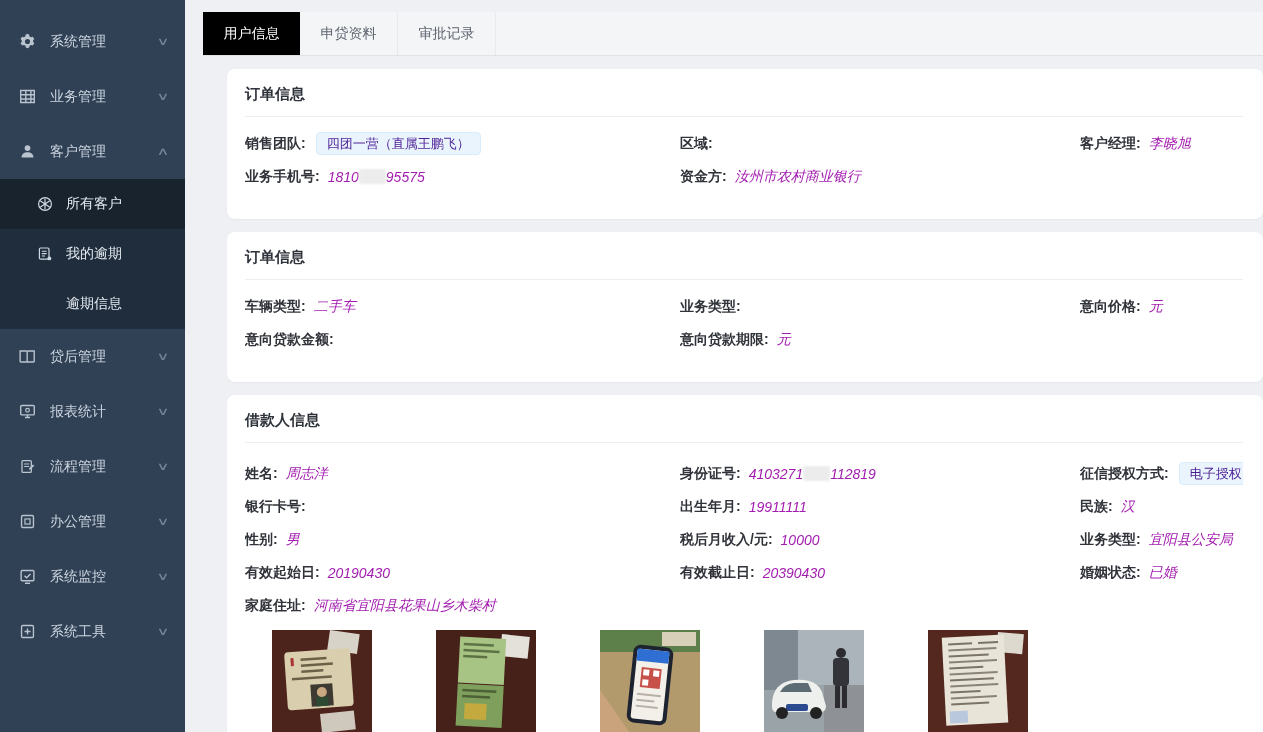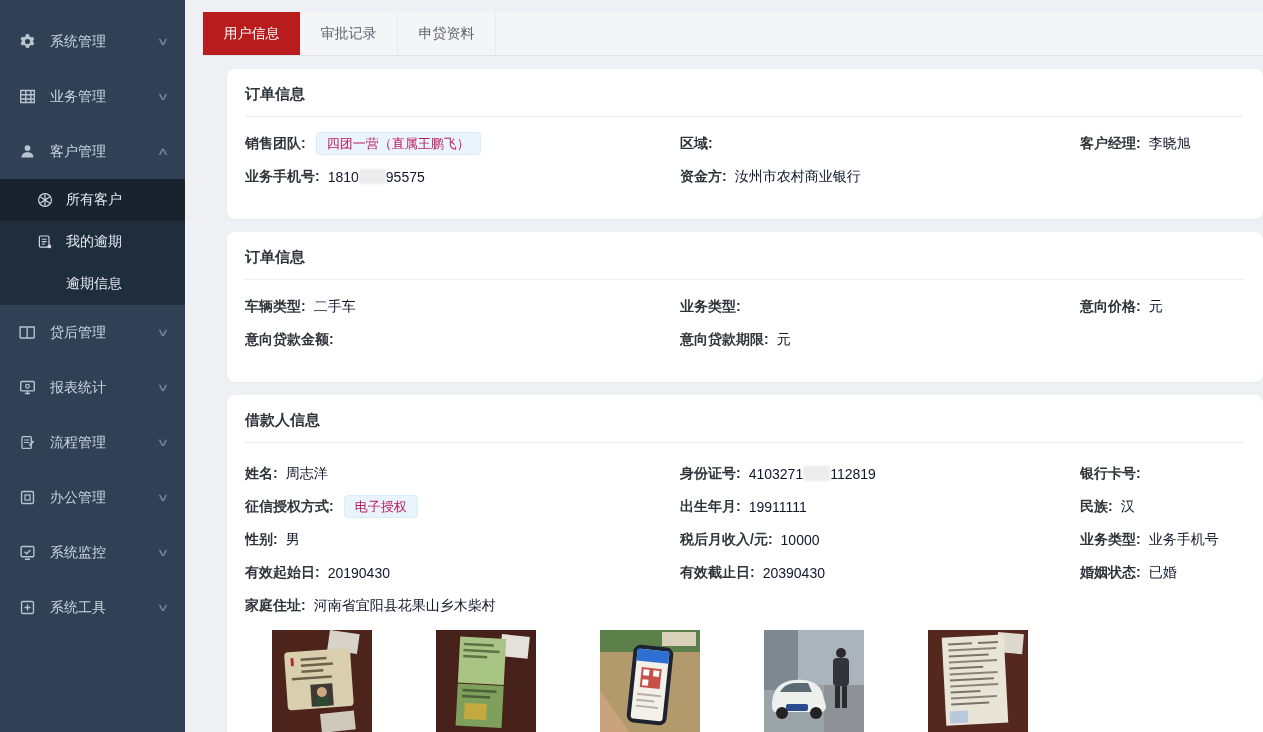--- a/index.html
+++ b/index.html
@@ -6,42 +6,42 @@
   body{width:1263px;height:732px;overflow:hidden;font-family:"Liberation Sans","DejaVu Sans",sans-serif;background:#eef0f4;}
   .app{display:flex;width:1263px;height:732px;}
 
   
   .sidebar{width:185px;flex-shrink:0;background:#304156;padding-top:14px;box-sizing:border-box;}
   .menu-item{height:55px;display:flex;align-items:center;padding:0 18px 0 19px;font-size:14px;color:#ccd5df;cursor:pointer;}
   .menu-item .mi-icon{width:17px;height:17px;margin-right:14px;flex-shrink:0;}
   .menu-item .mi-icon svg{width:17px;height:17px;display:block;}
   .menu-item .chev{margin-left:auto;color:#76849a;font-size:11px;transform:scaleX(1.6);}
   .submenu{background:#1f2d3d;}
-  .submenu-item{height:42px;display:flex;align-items:center;padding-left:37px;font-size:14px;color:#e4eaf1;cursor:pointer;}
+  .submenu-item{height:50px;display:flex;align-items:center;padding-left:37px;font-size:14px;color:#e4eaf1;cursor:pointer;}
   .submenu-item.active{background:#18232e;}
   .submenu-item .mi-icon{width:16px;height:16px;margin-right:13px;}
   .submenu-item .mi-icon svg{width:16px;height:16px;display:block;}
   .submenu-item.noicon{padding-left:66px;}
 
   
   .main{flex:1;background:#eef0f4;min-width:0;display:flex;flex-direction:column;}
   .content{margin-left:18px;display:flex;flex-direction:column;height:100%;}
   .tabbar{margin-top:12px;height:43px;background:#f4f5f7;border-bottom:1px solid #dfe3e8;display:flex;}
   .tab{width:97px;height:43px;display:flex;align-items:center;justify-content:center;font-size:14px;color:#5f6670;border-right:1px solid #e7eaee;cursor:pointer;background:#f4f5f7;}
-  .tab.active{background:#b91c1c;color:#fff;border-right:none;}
+  .tab.active{background:#000000;color:#fff;border-right:none;}
 
   .card{background:#fff;border-radius:8px;margin:13px 0 0 24px;padding:16px 20px 26px 18px;box-shadow:0 1px 2px rgba(0,0,0,0.04);}
   .card-title{font-size:15px;font-weight:700;color:#2e323a;}
   .card-divider{border-bottom:1px solid #ebeef3;margin-top:12px;}
   .fields{display:grid;grid-template-columns:435px 400px auto;margin-top:10px;}
   .field{height:33px;display:flex;align-items:center;font-size:14px;white-space:nowrap;overflow:hidden;}
   .f-label{font-weight:700;color:#303339;}
-  .f-value{color:#0f172a;margin-left:8px;}
+  .f-value{color:#a21caf;margin-left:8px;font-style:italic;}
   .blurred{display:inline-block;width:27px;height:15px;background:#ececec;border-radius:2px;vertical-align:-2px;filter:blur(1px);}
-  .tag{display:inline-block;margin-left:10px;background:#e9f4fd;color:#be185d;border:1px solid #d9ecfb;border-radius:4px;font-size:13px;padding:3px 10px;line-height:1.2;}
+  .tag{display:inline-block;margin-left:10px;background:#e9f4fd;color:#4c1d95;border:1px solid #d9ecfb;border-radius:4px;font-size:13px;padding:3px 10px;line-height:1.2;}
 
   
   .photos{display:flex;gap:64px;margin:8px 0 0 27px;}
   .photo{width:100px;}
   .photo .thumb{width:100px;height:103px;overflow:hidden;cursor:pointer;}
   .photo .thumb svg{display:block;}
 </style>
 </head>
 <body>
 
@@ -171,22 +171,22 @@
       <span>系统工具</span>
       <span class="chev">∨</span>
     </div>
   </div>
 
   <div class="main">
     <div class="content">
 
       <div class="tabbar">
         <div class="tab active">用户信息</div>
+        <div class="tab">申贷资料</div>
         <div class="tab">审批记录</div>
-        <div class="tab">申贷资料</div>
       </div>
 
       <div class="card">
         <div class="card-title">订单信息</div>
         <div class="card-divider"></div>
         <div class="fields">
           <div class="field">
             <span class="f-label">销售团队:</span>
             <span class="tag">四团一营（直属王鹏飞）</span>
           </div>
@@ -249,48 +249,48 @@
             <span class="f-value">周志洋</span>
           </div>
           <div class="field">
             <span class="f-label">身份证号:</span>
             <span class="f-value">
               <span>4103271</span><span class="blurred"></span><span>112819</span>
             </span>
           </div>
 
           <div class="field">
+            <span class="f-label">征信授权方式:</span>
+            <span class="tag">电子授权</span>
+          </div>
+          <div class="field">
             <span class="f-label">银行卡号:</span>
             <span class="f-value"></span>
           </div>
           <div class="field">
-            <span class="f-label">征信授权方式:</span>
-            <span class="tag">电子授权</span>
-          </div>
-          <div class="field">
             <span class="f-label">出生年月:</span>
             <span class="f-value">19911111</span>
           </div>
 
           <div class="field">
             <span class="f-label">民族:</span>
             <span class="f-value">汉</span>
           </div>
           <div class="field">
             <span class="f-label">性别:</span>
             <span class="f-value">男</span>
           </div>
           <div class="field">
             <span class="f-label">税后月收入/元:</span>
             <span class="f-value">10000</span>
           </div>
 
           <div class="field">
             <span class="f-label">业务类型:</span>
-            <span class="f-value">业务手机号</span>
+            <span class="f-value">宜阳县公安局</span>
           </div>
           <div class="field">
             <span class="f-label">有效起始日:</span>
             <span class="f-value">20190430</span>
           </div>
           <div class="field">
             <span class="f-label">有效截止日:</span>
             <span class="f-value">20390430</span>
           </div>
 

